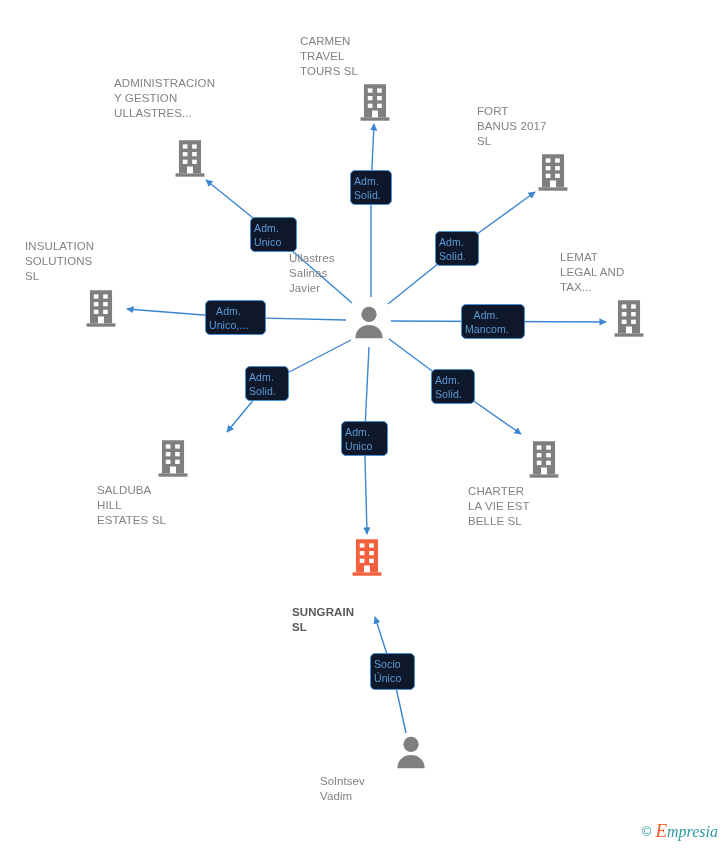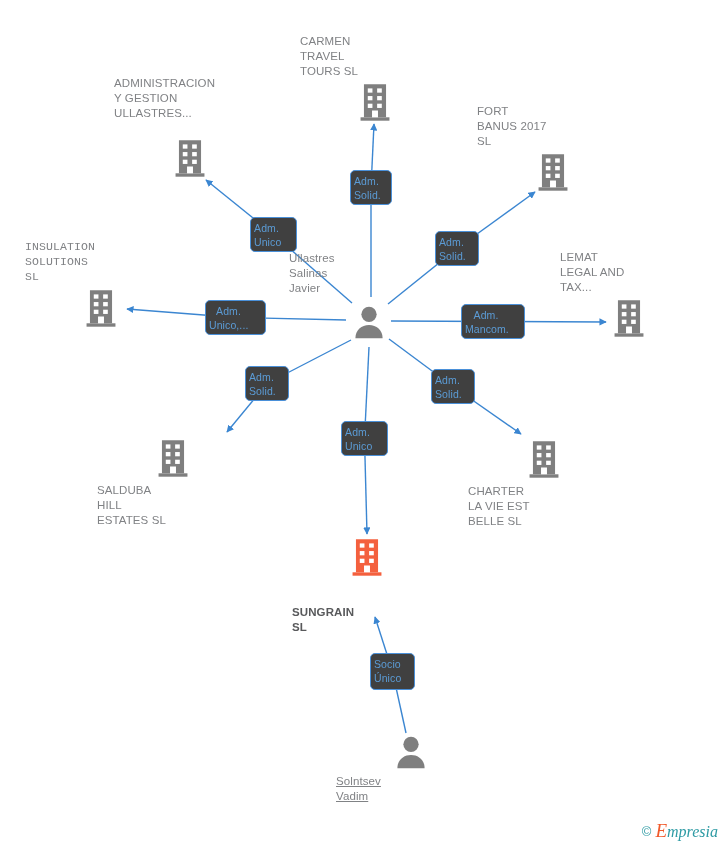--- a/index.html
+++ b/index.html
@@ -44,21 +44,21 @@
   .node-label.highlight {
     color: #58595b;
     font-weight: bold;
   }
   
   .edge-label {
     position: absolute;
     box-sizing: border-box;
     border: 1.4px solid #4a90d9;
     border-radius: 5px;
-    background: #404040;
+    background: #0f172a;
     color: #5b9bd5;
     font-size: 10.5px;
     line-height: 13.5px;
     font-family: "Liberation Sans", sans-serif;
     text-align: center;
     padding: 4px 17px 3px 3px;
     white-space: pre-line;
     letter-spacing: 0.1px;
   }
   
@@ -173,38 +173,38 @@
   <div id="label-layer">
       <div class="node-label" style="left: 300px; top: 34px; width: 150px;">CARMEN
 TRAVEL
 TOURS SL</div>
       <div class="node-label" style="left: 114px; top: 76px; width: 150px;">ADMINISTRACION
 Y GESTION
 ULLASTRES...</div>
       <div class="node-label" style="left: 477px; top: 104px; width: 150px;">FORT
 BANUS 2017
 SL</div>
-      <div class="node-label" style="left: 25px; top: 239px; width: 150px; font-family: Liberation Mono, monospace;">INSULATION
+      <div class="node-label" style="left: 25px; top: 239px; width: 150px;">INSULATION
 SOLUTIONS
 SL</div>
       <div class="node-label" style="left: 560px; top: 250px; width: 150px;">LEMAT
 LEGAL AND
 TAX...</div>
       <div class="node-label" style="left: 289px; top: 251px; width: 150px;">Ullastres
 Salinas
 Javier</div>
       <div class="node-label" style="left: 97px; top: 483px; width: 150px;">SALDUBA
 HILL
 ESTATES SL</div>
       <div class="node-label" style="left: 468px; top: 484px; width: 150px;">CHARTER
 LA VIE EST
 BELLE  SL</div>
       <div class="node-label highlight" style="left: 292px; top: 605px; width: 150px;">SUNGRAIN
 SL</div>
-      <div class="node-label" style="left: 336px; top: 774px; width: 150px; text-decoration: underline;">Solntsev
+      <div class="node-label" style="left: 320px; top: 774px; width: 150px;">Solntsev
 Vadim</div>
     </div>
   <div id="edge-label-layer">
       <div class="edge-label" style="left: 350px; top: 170px; width: 42px; height: 35px;">Adm.
 Solid.</div>
       <div class="edge-label" style="left: 250px; top: 217px; width: 47px; height: 35px;">Adm.
 Unico</div>
       <div class="edge-label" style="left: 435px; top: 231px; width: 44px; height: 35px;">Adm.
 Solid.</div>
       <div class="edge-label" style="left: 205px; top: 300px; width: 61px; height: 35px;">Adm.

